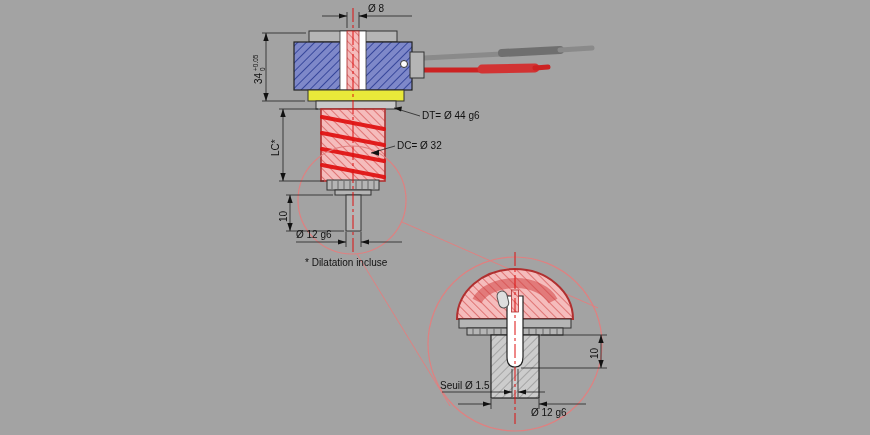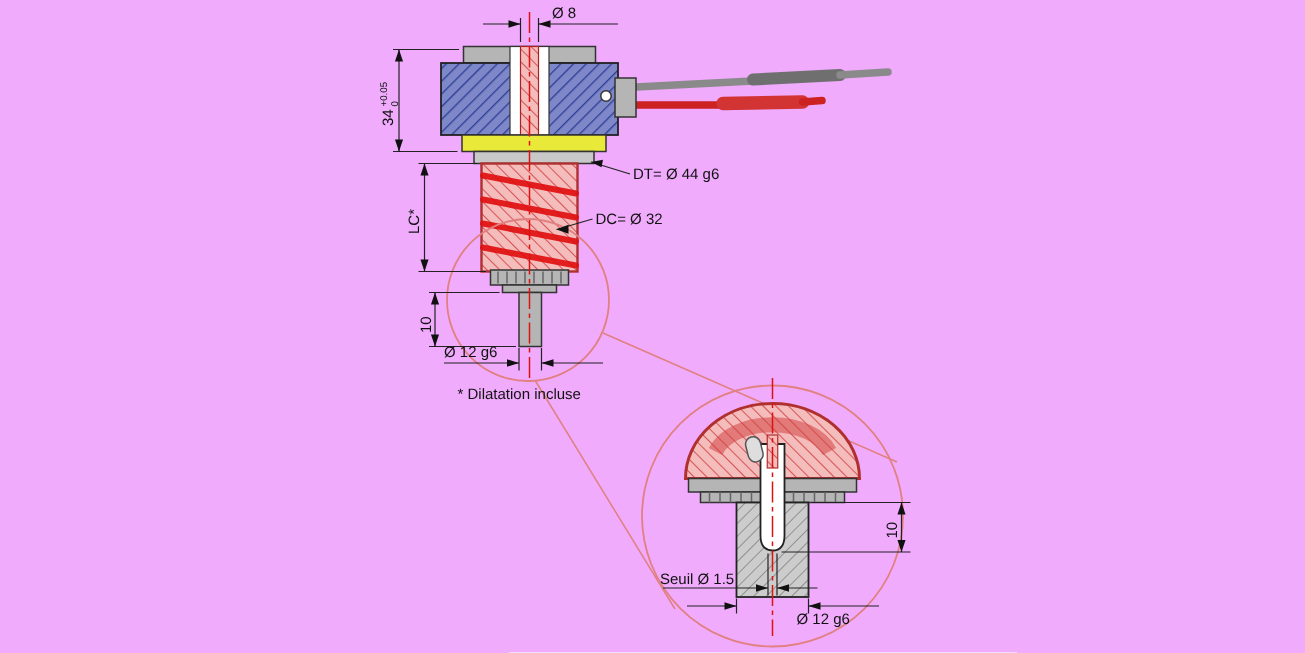--- a/index.html
+++ b/index.html
@@ -1,16 +1,16 @@
 <!DOCTYPE html>
 <html><head>
 <meta charset="utf-8">
 <style>
   html,body{margin:0;padding:0;background:#fff;}
-  .page{position:relative;width:870px;height:435px;background:#f0abfc;overflow:hidden;font-family:"Liberation Sans",sans-serif;}
+  .page{position:relative;width:870px;height:435px;background:#a3a3a3;overflow:hidden;font-family:"Liberation Sans",sans-serif;}
   svg{display:block;}
   text{font-family:"Liberation Sans",sans-serif;fill:#111;}
   .dim{font-size:10px;}
   .dimsmall{font-size:6.5px;}
   .note{font-size:10px;}
 </style>
 </head>
 <body>
 
 <div class="page">

